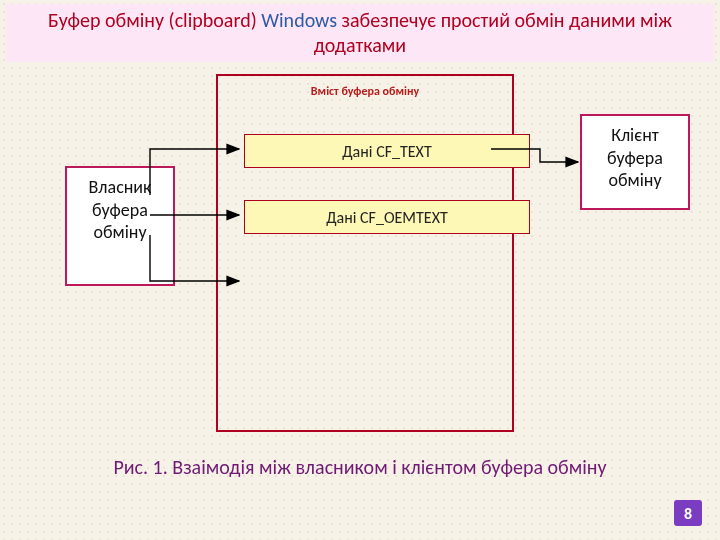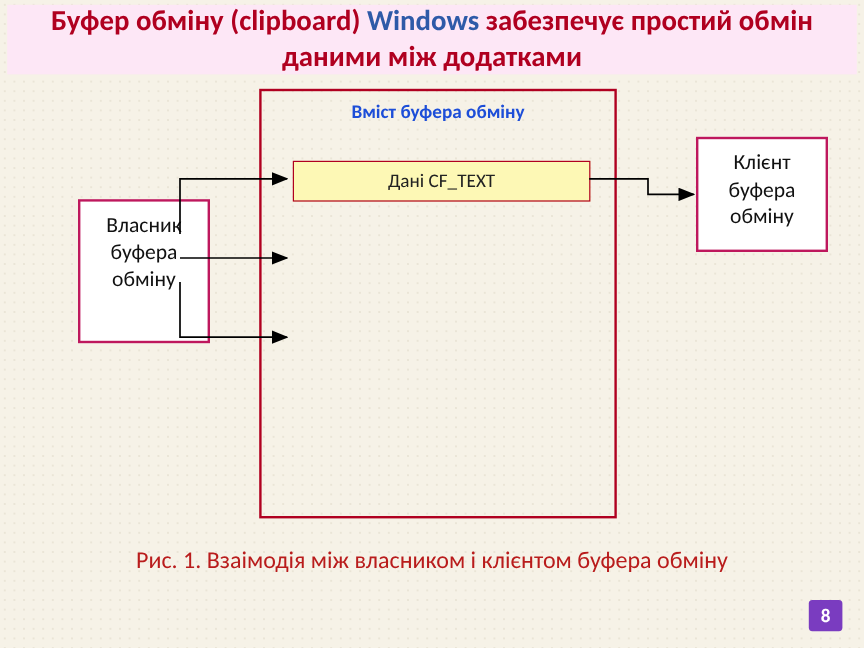--- a/index.html
+++ b/index.html
@@ -17,45 +17,45 @@
 
   
   .title-band {
     position: absolute;
     left: 6px; right: 6px; top: 4px; height: 58px;
     background: #fde7f6;
     display: flex;
     align-items: center;
     justify-content: center;
     text-align: center;
-    font-size: 24px;
-    font-weight: 700;
+    font-size: 20px;
+    font-weight: 400;
     color: #b00020;
     line-height: 1.25;
     padding: 4px 18px;
   }
   .title-band .accent { color: #2e5aa8; }
 
   
   .center-box {
     position: absolute;
     left: 216px; top: 74px;
     width: 298px; height: 358px;
     border: 2px solid #b00020;
   }
   .center-title {
     position: absolute;
     left: 0; right: 0; top: 8px;
     text-align: center;
-    font-size: 16px; font-weight: 700;
-    color: #1d4ed8;
+    font-size: 12px; font-weight: 700;
+    color: #b91c1c;
   }
   .data-box {
     position: absolute;
-    left: 26px; width: 248px;
+    left: 26px; width: 286px;
     border: 1px solid #b00020;
     background: #fdf8b5;
     font-size: 16px;
     color: #222;
     display: flex;
     align-items: center;
     justify-content: center;
     text-align: center;
     padding: 6px 8px;
   }
@@ -88,21 +88,21 @@
     left: 0; top: 0;
     width: 720px; height: 540px;
     pointer-events: none;
   }
 
   
   .caption {
     position: absolute;
     left: 0; right: 0; top: 454px;
     text-align: center;
-    color: #b91c1c;
+    color: #701a75;
     font-size: 20px;
     line-height: 1.3;
   }
 
   
   .page-badge {
     position: absolute;
     right: 18px; bottom: 14px;
     width: 28px; height: 26px;
     background: #7a3cc0;
@@ -126,20 +126,21 @@
   <span>Власник буфера обміну</span>
 </div>
 
 <div id="client" class="side-box">
   <span>Клієнт буфера обміну</span>
 </div>
 
 <div class="center-box">
   <div class="center-title">Вміст буфера обміну</div>
   <div id="d0" class="data-box">Дані CF_TEXT</div>
+  <div id="d1" class="data-box">Дані CF_OEMTEXT</div>
 </div>
 
 <svg class="arrows" viewBox="0 0 720 540">
   <defs>
     <marker id="ah" markerWidth="10" markerHeight="8" refX="9" refY="4" orient="auto">
       <path d="M0,0 L10,4 L0,8 Z" fill="#000"></path>
     </marker>
   </defs>
 
   <g>

